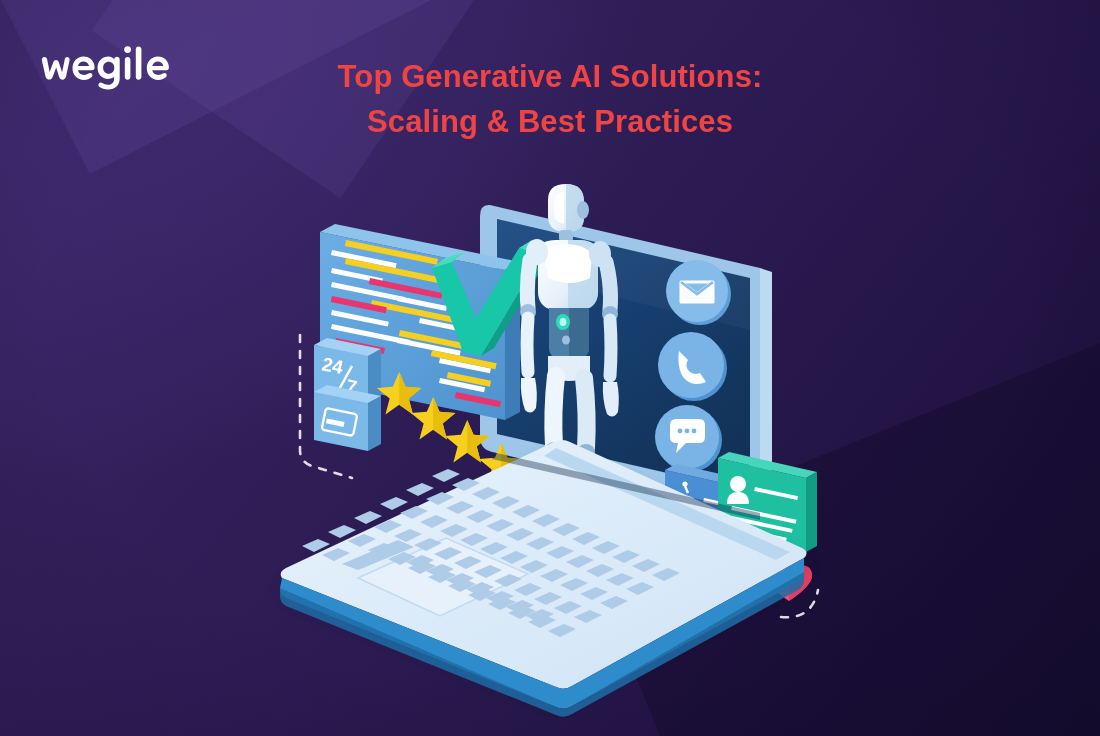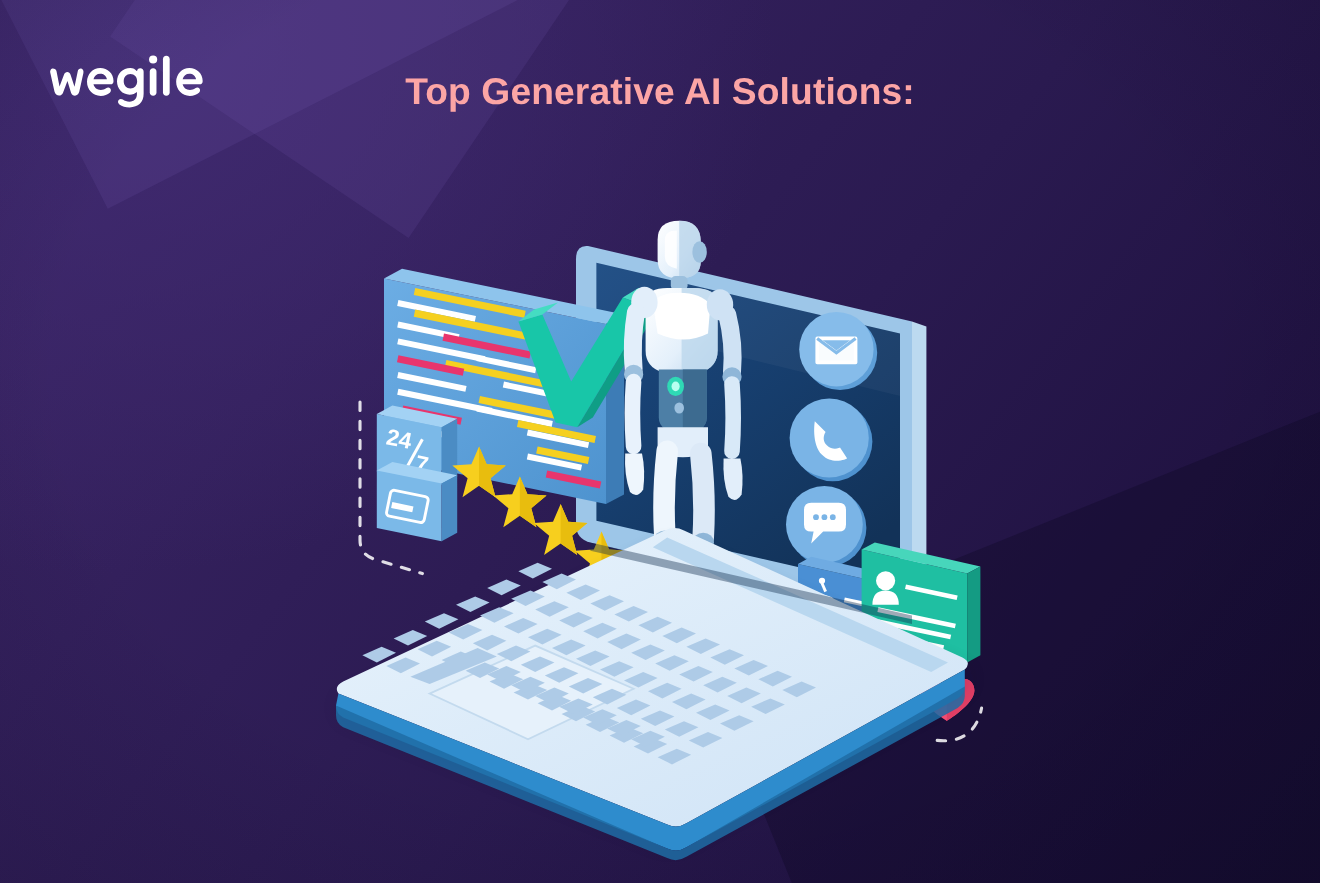--- a/index.html
+++ b/index.html
@@ -56,21 +56,21 @@
     width: 175px; height: 60px;
   }
   #logo svg { display:block; width:100%; height:100%; }
 
   
   #title {
     position: absolute;
     left: 230px; top: 54px;
     width: 640px;
     text-align: center;
-    color: #fca5a5;
+    color: #ef4444;
     font-size: 31px;
     font-weight: bold;
     line-height: 1.46;
     letter-spacing: 0.1px;
   }
   #title .line { display: block; white-space: nowrap; }
 
   
   #illo {
     position: absolute;
@@ -106,20 +106,21 @@
         <path d="M100.6,8.4 C98.9,8.4 97.8,9.5 97.8,11.3 L97.8,38.8 C97.8,40.6 98.9,41.7 100.6,41.7 C102.3,41.7 103.4,40.6 103.4,38.8 L103.4,11.3 C103.4,9.5 102.3,8.4 100.6,8.4 Z"></path>
 
         <path d="M119.8,18.6 C113.7,18.6 108.8,23.6 108.8,30.2 C108.8,36.9 113.7,41.9 120.2,41.9 C123.3,41.9 126,40.9 127.8,39.3 C128.9,38.3 129,36.8 128.2,35.8 C127.4,34.7 126,34.6 124.7,35.5 C123.5,36.4 122,36.9 120.3,36.9 C117.2,36.9 114.9,35.1 114.2,32.2 L128.3,32.2 C130,32.2 130.9,31.2 130.9,29.4 C130.8,23.2 126.1,18.6 119.8,18.6 Z M114.2,28 C114.9,25.1 117,23.4 119.8,23.4 C122.7,23.4 124.8,25.1 125.4,28 Z"></path>
       </g>
       <text x="0" y="58" font-size="0">wegile</text>
     </svg>
   </div>
 
   <div id="title">
     <span class="line">Top Generative AI Solutions:</span>
+    <span class="line">Scaling &amp; Best Practices</span>
   </div>
 
   <div id="illo">
     <svg viewBox="0 0 1100 736" xmlns="http://www.w3.org/2000/svg">
       <defs>
         <linearGradient id="gLapTop" x1="0" y1="0" x2="1" y2="1">
           <stop offset="0%" stop-color="#e8f3fc"></stop>
           <stop offset="100%" stop-color="#cfe3f6"></stop>
         </linearGradient>
         <linearGradient id="gScreen" x1="0" y1="0" x2="0.7" y2="1">

